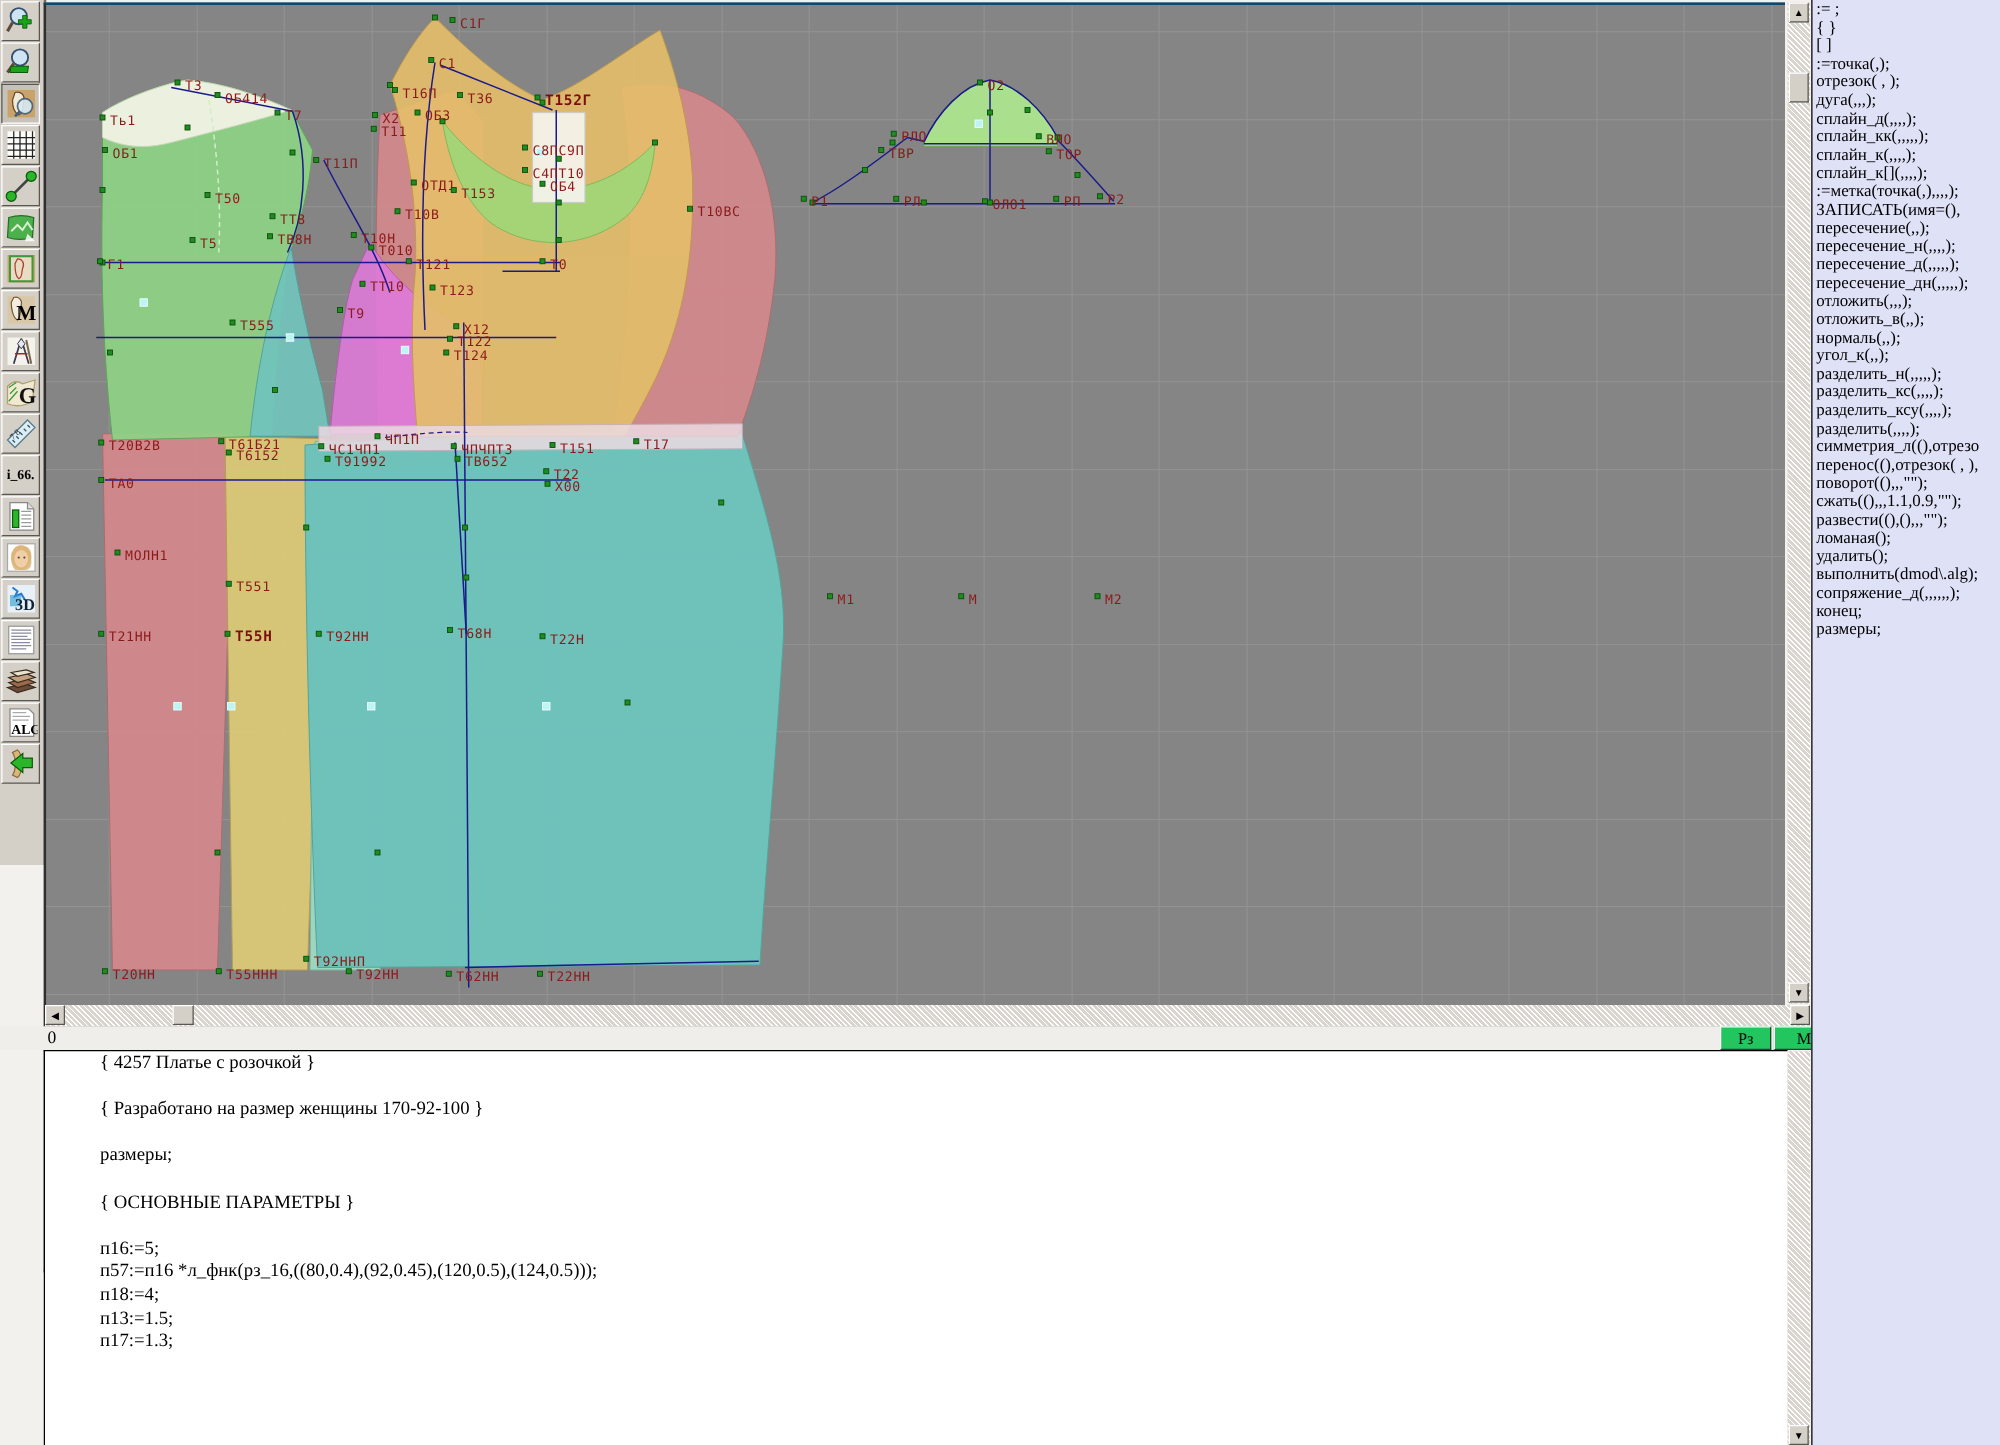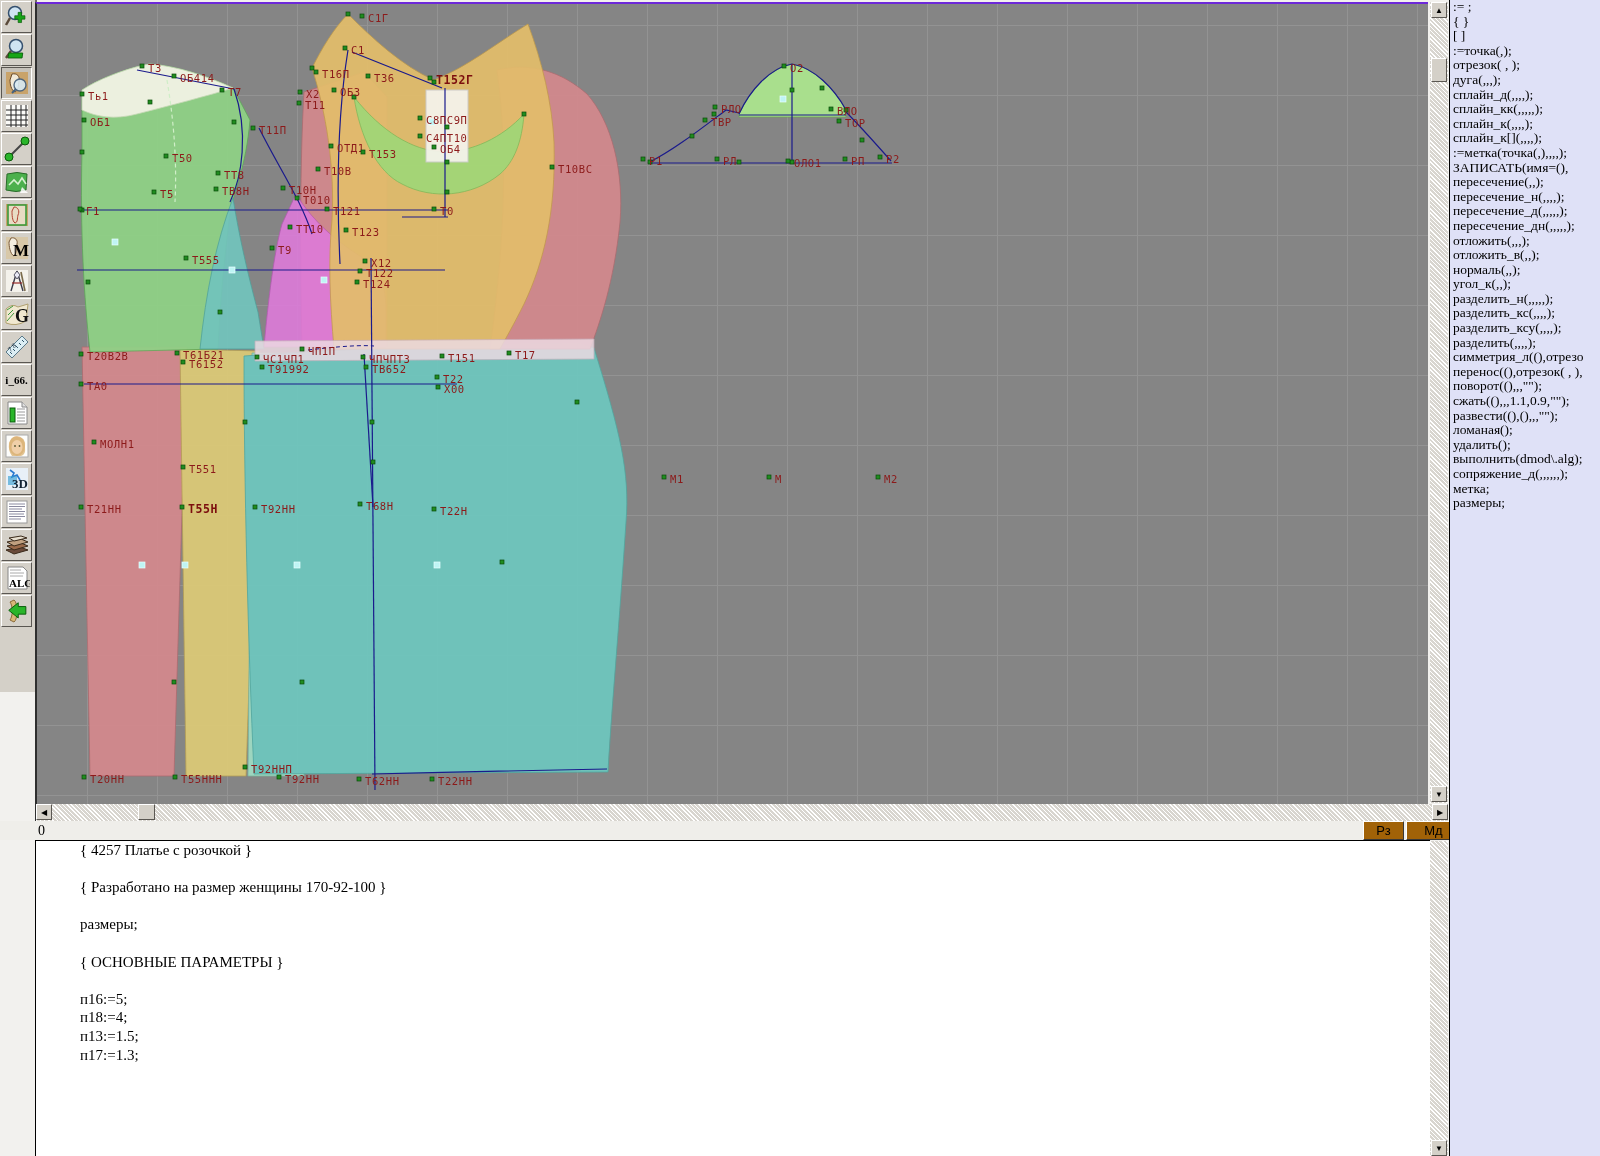--- a/index.html
+++ b/index.html
@@ -17,21 +17,21 @@
     border:1px solid;border-color:#ffffff #5a5752 #5a5752 #ffffff;
     display:flex;align-items:center;justify-content:center;
     box-sizing:border-box;overflow:hidden;font-family:"Liberation Serif",serif;
   }
   .tbtn.pressed{border-color:#5a5752 #ffffff #ffffff #5a5752;background:#c6c2ba;}
   .tbtn svg{display:block;}
   .tbtn .txticon{font-size:11px;font-weight:bold;color:#000;}
   
   #canvas-wrap{
     position:absolute;left:35px;top:2px;width:1393px;height:1016px;
-    border-left:2px solid #2f2f2f;border-top:2px solid #6d28d9;
+    border-left:2px solid #2f2f2f;border-top:2px solid #0c4a6e;
     border-bottom:3px solid #2f2f2f;box-sizing:border-box;background:#737373;
   }
   #canvas-bg{
     position:absolute;left:0;top:0;right:0;bottom:0;
     background-color:#858585;
     background-image:
       repeating-linear-gradient(to right,#939393 0 1px,transparent 1px 70px),
       repeating-linear-gradient(to bottom,#939393 0 1px,transparent 1px 70px);
     background-position:50px 21px;
   }
@@ -53,24 +53,24 @@
     position:absolute;background:#d4d0c8;border:1px solid;
     border-color:#ffffff #5a5752 #5a5752 #ffffff;box-sizing:border-box;
   }
   #hscroll{position:absolute;left:36px;top:804px;width:1412px;height:17px;}
   #vscroll{position:absolute;left:1430px;top:2px;width:18px;height:801px;}
   #txtscroll{position:absolute;left:1430px;top:841px;width:18px;height:315px;}
   
   #statusrow{position:absolute;left:0px;top:821px;width:1448px;height:19px;background:#efeeea;}
   #status-zero{position:absolute;left:38px;top:2px;font-family:"Liberation Serif",serif;font-size:14px;color:#000;}
   .mini-btn{
-    position:absolute;top:0px;height:19px;background:#a16207;
+    position:absolute;top:0px;height:19px;background:#22c55e;
     border:1px solid;border-color:#ffffff #3a3836 #3a3836 #ffffff;
-    font-family:Liberation Sans, sans-serif;font-size:13px;color:#000;
-    display:flex;align-items:center;justify-content:center;box-sizing:border-box;
+    font-family:Liberation Serif, serif;font-size:13px;color:#000;
+    display:flex;align-items:center;justify-content:center;box-sizing:border-box;margin-left:13px;
   }
   #btn-rz{left:1363px;width:41px;}
   #btn-md{left:1406px;width:55px;}
   
   #code-area{
     position:absolute;left:35px;top:840px;width:1395px;height:316px;
     background:#ffffff;border-top:1px solid #000;border-left:1px solid #000;
     box-sizing:border-box;overflow:hidden;
   }
   .code-line{
@@ -499,20 +499,21 @@
   <div id="code-lines">
       <div class="code-line">{ 4257 Платье с розочкой }</div>
       <div class="code-line">&nbsp;</div>
       <div class="code-line">{ Разработано на размер женщины 170-92-100 }</div>
       <div class="code-line">&nbsp;</div>
       <div class="code-line">размеры;</div>
       <div class="code-line">&nbsp;</div>
       <div class="code-line">{ ОСНОВНЫЕ ПАРАМЕТРЫ }</div>
       <div class="code-line">&nbsp;</div>
       <div class="code-line">п16:=5;</div>
+      <div class="code-line">п57:=п16 *л_фнк(рз_16,((80,0.4),(92,0.45),(120,0.5),(124,0.5)));</div>
       <div class="code-line">п18:=4;</div>
       <div class="code-line">п13:=1.5;</div>
       <div class="code-line">п17:=1.3;</div>
     </div>
 </div>
 <div id="txtscroll" class="sb-track">
   <div class="sb-btn" style="left:1px;bottom:0;width:16px;height:16px;">▼</div>
 </div>
 
 <div id="right-panel">
@@ -543,16 +544,16 @@
       <div class="rp-line">разделить(,,,,);</div>
       <div class="rp-line">симметрия_л((),отрезо</div>
       <div class="rp-line">перенос((),отрезок( , ),</div>
       <div class="rp-line">поворот((),,,"");</div>
       <div class="rp-line">сжать((),,,1.1,0.9,"");</div>
       <div class="rp-line">развести((),(),,,"");</div>
       <div class="rp-line">ломаная();</div>
       <div class="rp-line">удалить();</div>
       <div class="rp-line">выполнить(dmod\.alg);</div>
       <div class="rp-line">сопряжение_д(,,,,,,);</div>
-      <div class="rp-line">метка;</div>
+      <div class="rp-line">конец;</div>
       <div class="rp-line">размеры;</div>
     </div>
 </div>
 
 </body></html>

